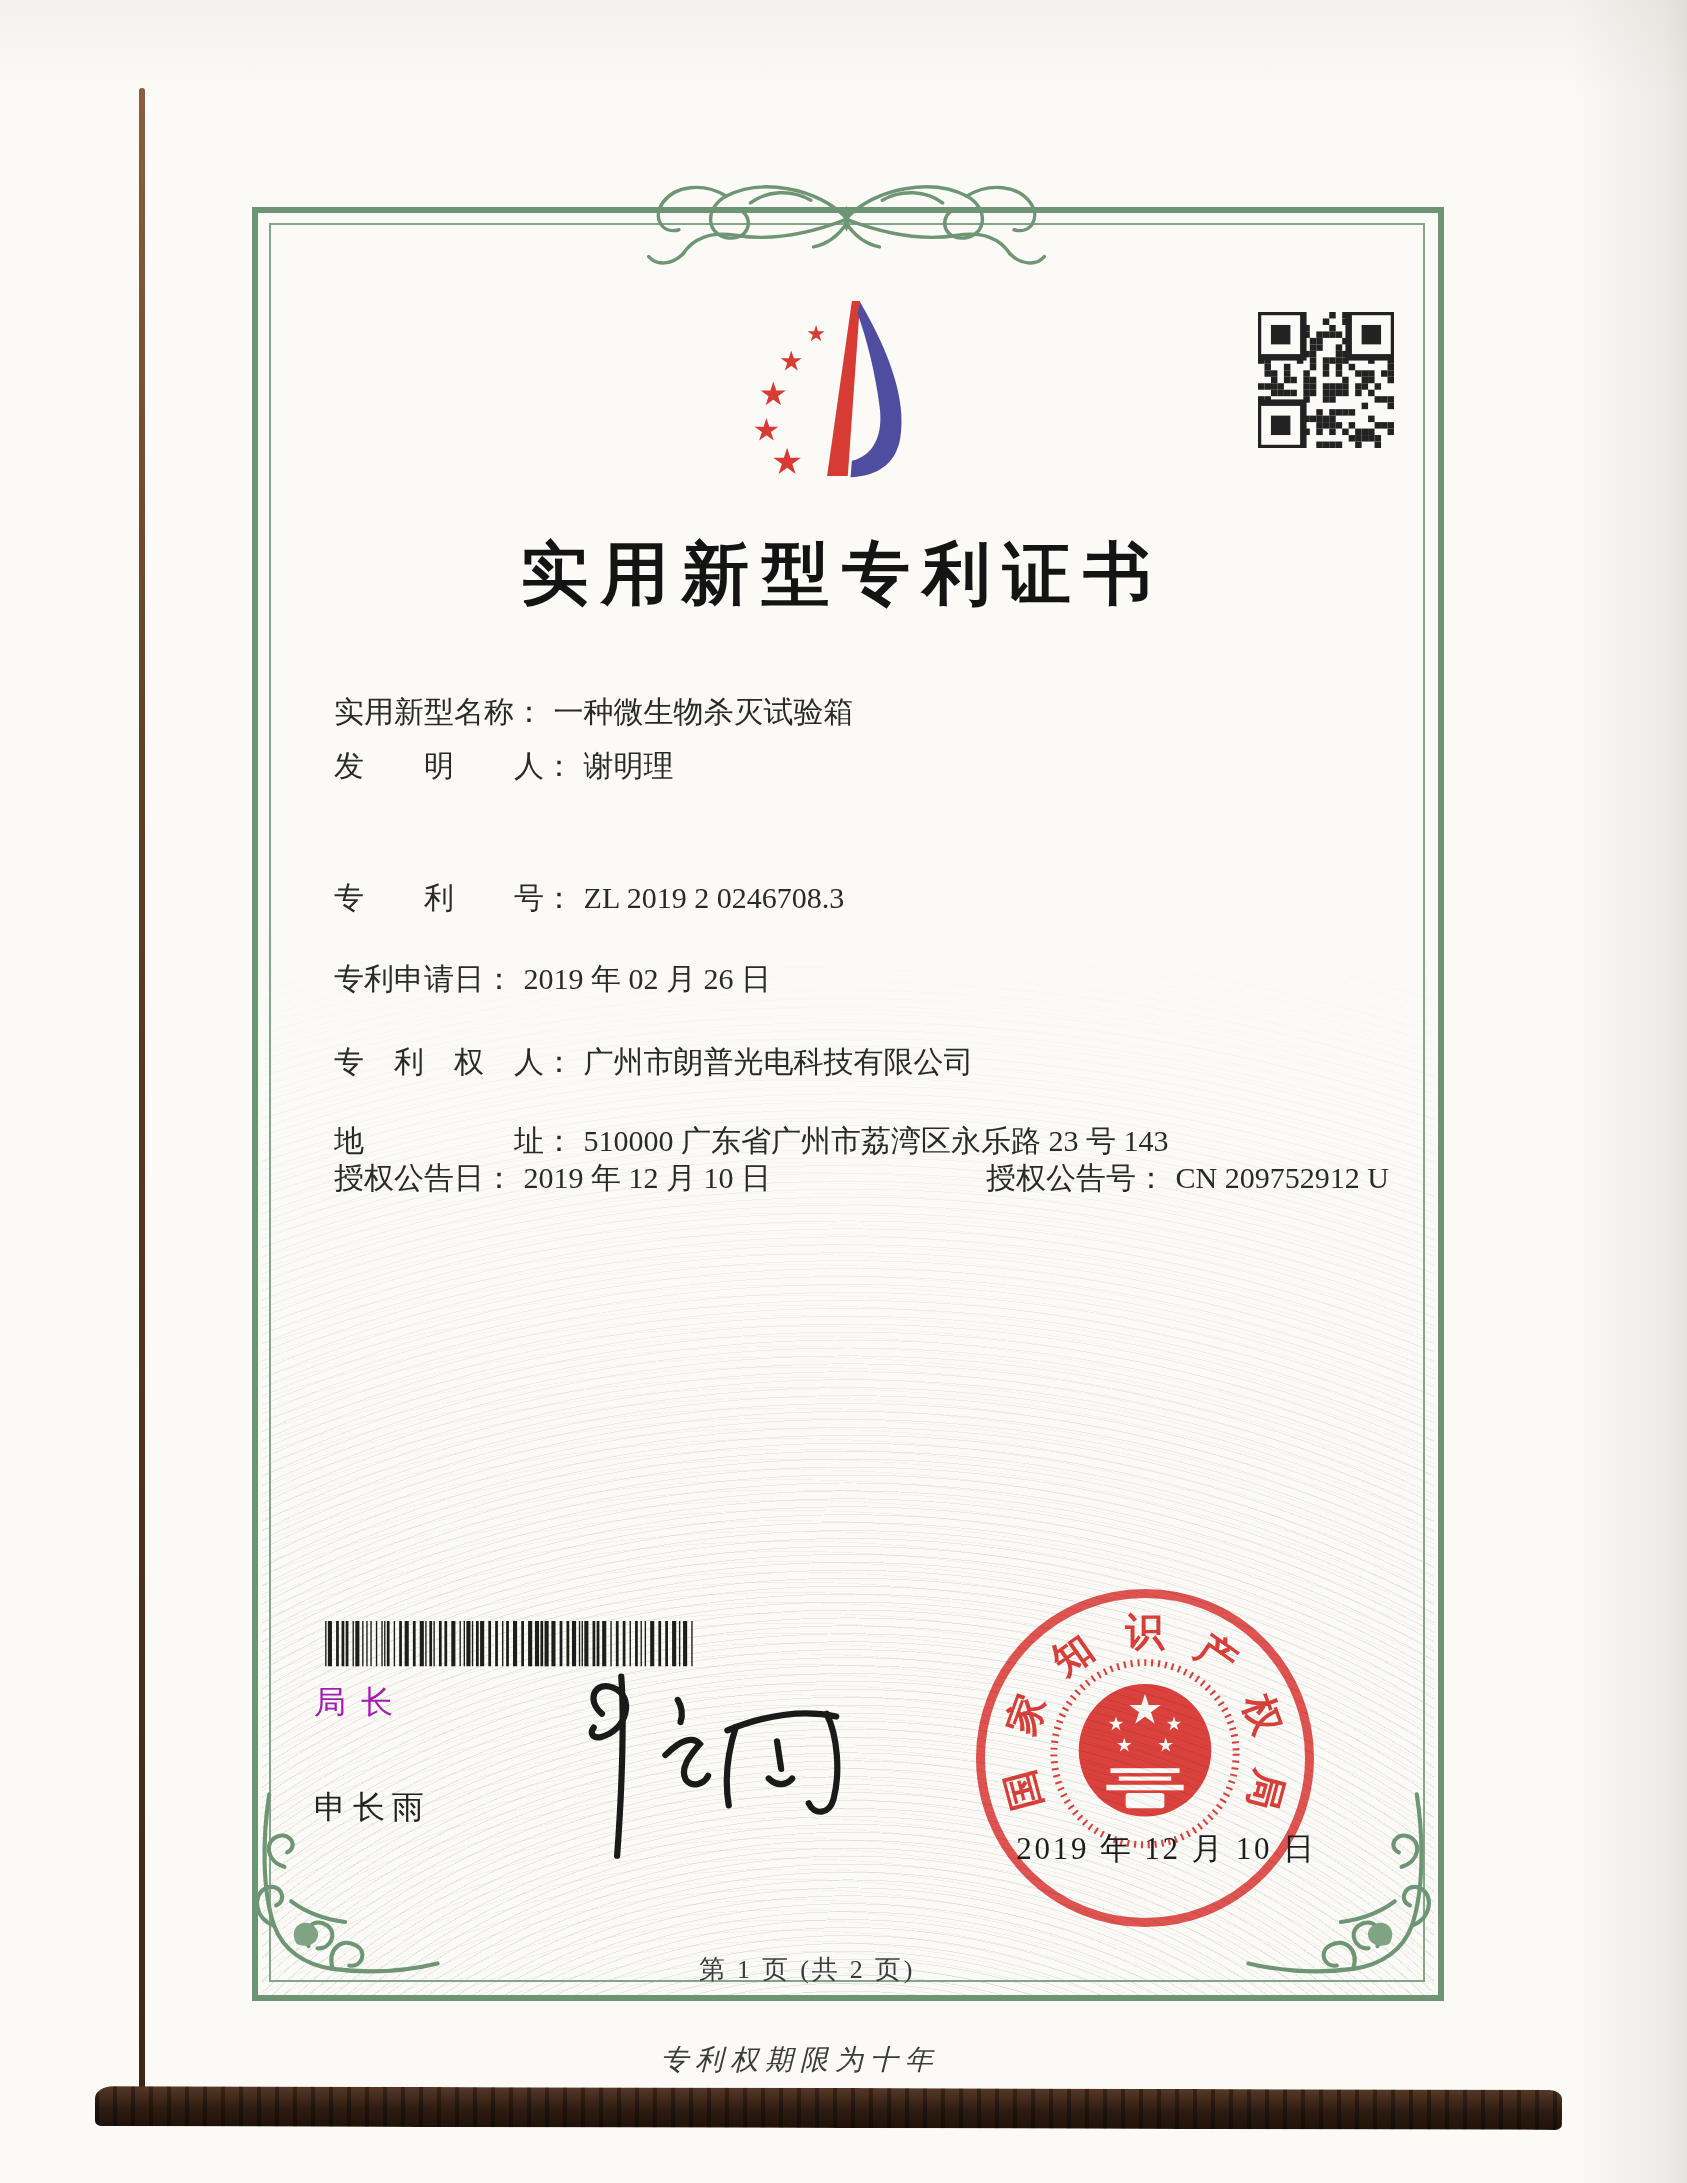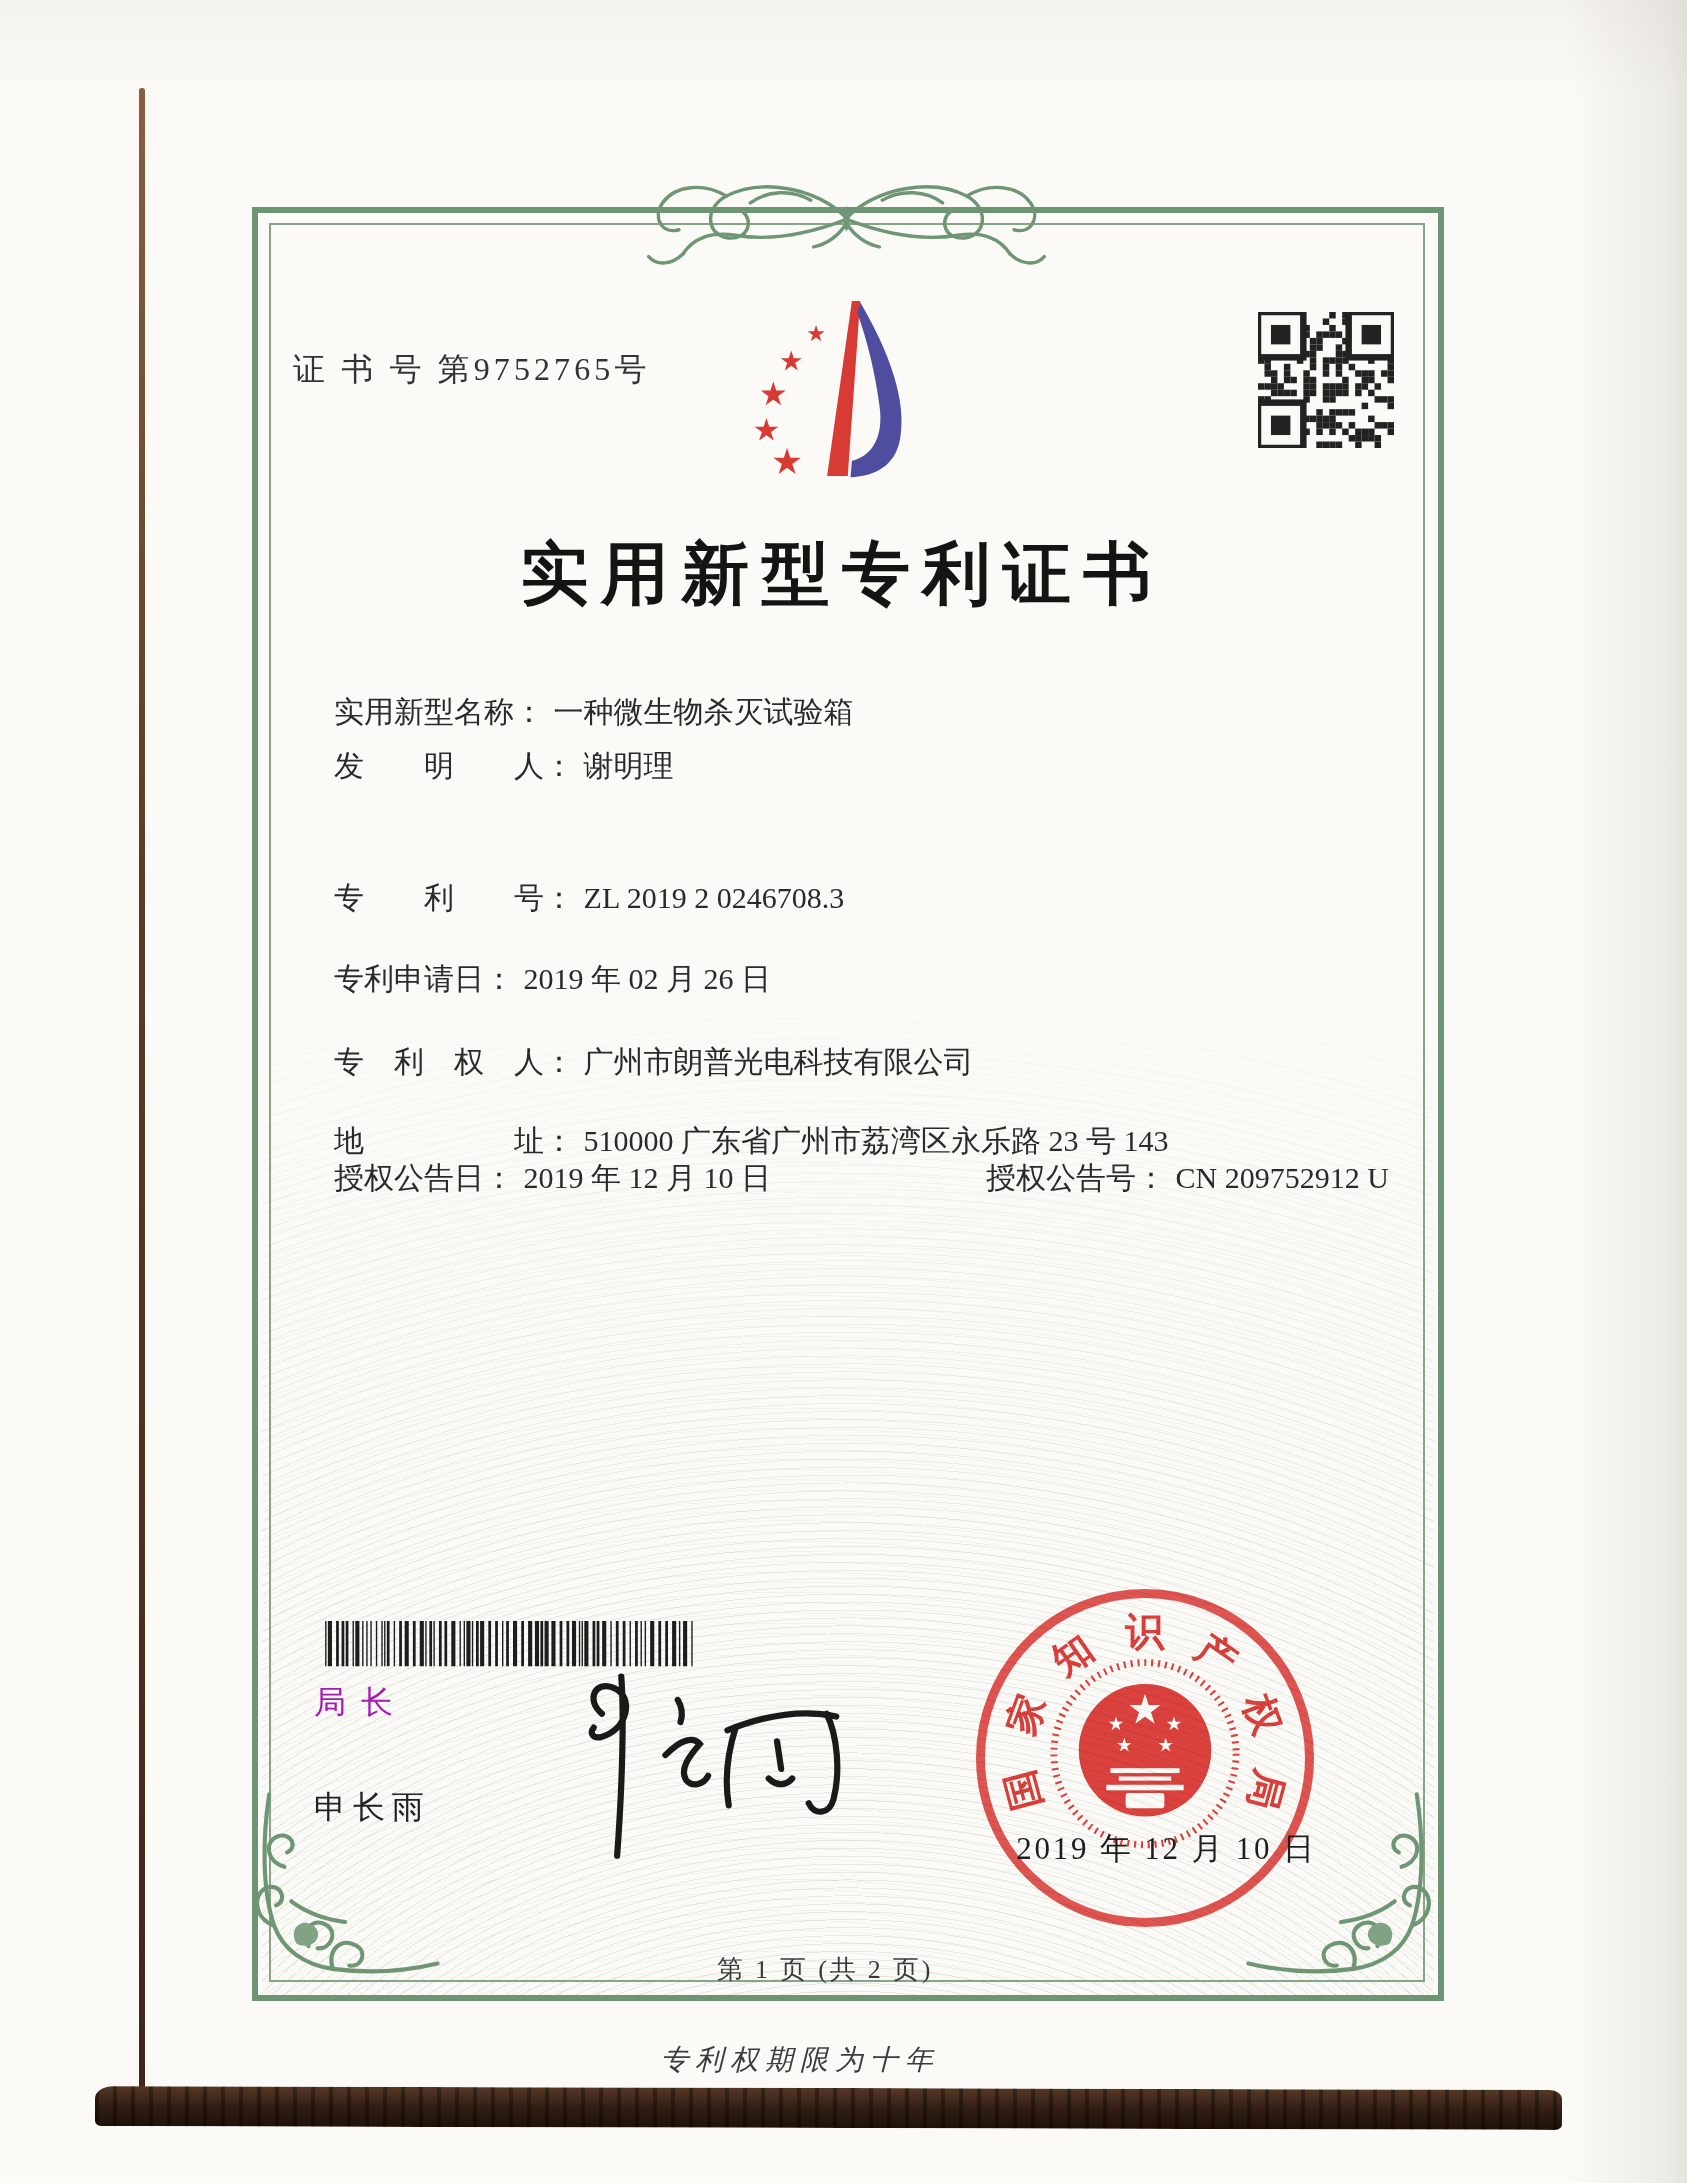--- a/index.html
+++ b/index.html
@@ -58,21 +58,21 @@
   .signature{left:562px;top:1664px;width:317px;height:207px;}
   .seal{left:976px;top:1589px;width:338px;height:338px;border-radius:50%;
     border:9.6px solid rgba(224,67,64,0.9);box-sizing:border-box;
     mix-blend-mode:multiply;}
   .seal-char{position:absolute;left:50%;top:50%;width:41px;height:41px;margin:-20.7px 0 0 -20.7px;
     font-size:39px;font-weight:700;color:#dd413d;text-align:center;line-height:41px;}
   .seal-emblem{position:absolute;left:50%;top:50%;transform:translate(-50%,-52%);}
   .seal-date{left:1001px;top:1828px;width:331px;text-align:center;font-size:31px;
     letter-spacing:2.8px;color:#1d1d1d;}
   .page-no{left:252px;top:1952px;width:1110px;text-align:center;font-size:26px;
-    letter-spacing:2.8px;color:#3a3a3a;padding-left:18px;}
+    letter-spacing:2.8px;color:#3a3a3a;}
   .back-note{left:252px;top:2041px;width:1096px;text-align:center;font-size:28px;
     letter-spacing:6.9px;color:#3c3c3c;font-style:italic;}
   .orn{color:#6f9674;}
 </style>
 </head>
 <body>
 
 <div class="page">
 
   <div class="shade-top"></div>
@@ -124,21 +124,20 @@
         <path d="M45,205 C18,196 12,162 33,151 C54,142 66,168 48,176"></path>
         <path d="M60,120 C34,112 30,84 50,76 C70,69 80,92 64,99"></path>
         <path d="M130,268 C122,240 142,222 164,234 C181,244 172,266 154,263"></path>
         <path d="M95,235 C82,210 104,192 122,205 C138,217 126,240 108,238"></path>
         <path d="M70,170 C90,185 118,196 148,200"></path>
       </g>
       <path d="M78,232 C64,210 86,192 103,206 C118,219 102,242 78,232 Z" fill="#7fa383"></path>
     </g>
   </svg>
 
-  <div class="abs cert-no">证 书 号 第9752765号</div>
 
   <svg class="abs logo" viewBox="0 0 280 268">
     <defs>
       <path id="st" d="M0,-1 L0.588,0.809 L-0.951,-0.309 L0.951,-0.309 L-0.588,0.809 Z"></path>
     </defs>
     <polygon points="158,4 170,4 152,258 122,258" fill="#d83a34"></polygon>
     <path d="M170,6 C212,78 238,148 228,204 C221,242 194,258 156,260 L158,236
              C190,228 204,198 198,156 C192,110 180,60 166,22 Z" fill="#4f4da0"></path>
     <g fill="#d83a34">
       <use href="#st" transform="translate(106,52) scale(13)"></use>

